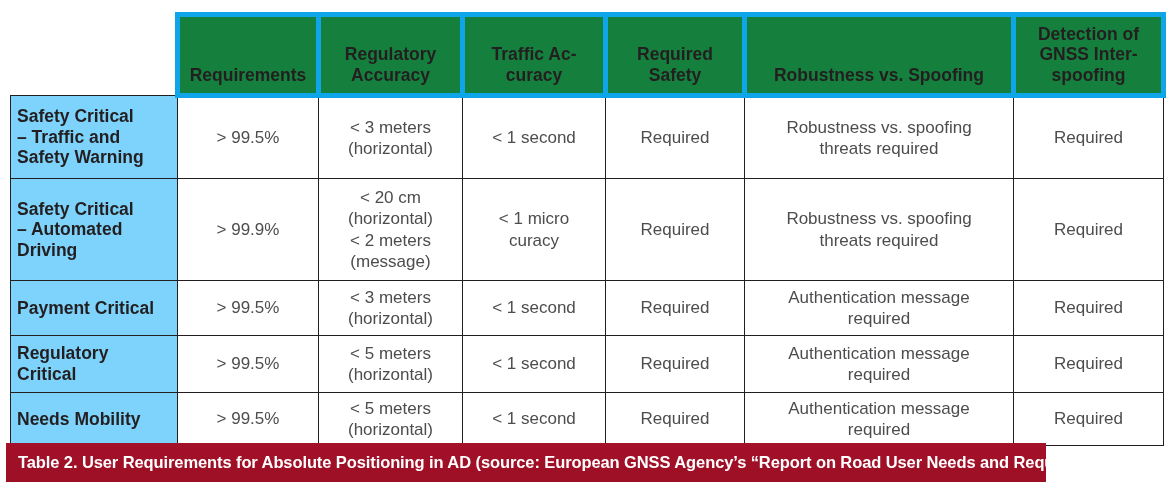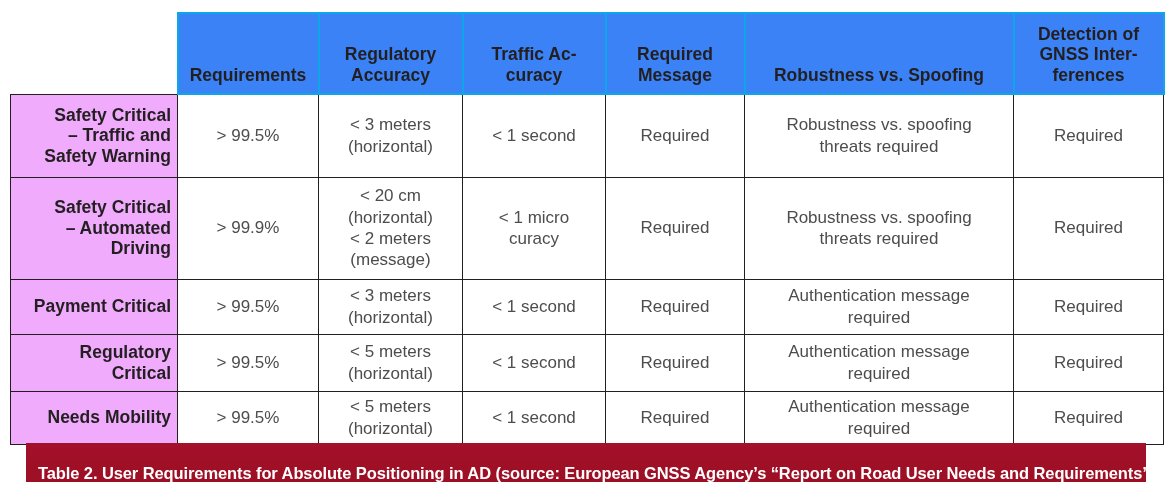--- a/index.html
+++ b/index.html
@@ -34,46 +34,46 @@
   table.req-table col.c-rowhead { width: 167px; }
   table.req-table col.c-avail   { width: 141px; }
   table.req-table col.c-pos     { width: 144px; }
   table.req-table col.c-time    { width: 143px; }
   table.req-table col.c-integ   { width: 139px; }
   table.req-table col.c-robust  { width: 269px; }
   table.req-table col.c-detect  { width: 150px; }
 
   
   thead th {
-    background: #3b82f6;
-    border: 2px solid #0ea5e9;
+    background: #15803d;
+    border: 5px solid #0ea5e9;
     color: #231f20;
     font-weight: bold;
     font-size: 17.5px;
     line-height: 1.16;
     text-align: center;
     vertical-align: bottom;
     padding: 6px 6px 8px 6px;
     height: 81px;
     box-sizing: border-box;
   }
   thead th.corner {
     background: #ffffff;
     border: none;
   }
 
   
   tbody th.rowhead {
-    background: #f0abfc;
+    background: #7dd3fc;
     border: 1px solid #231f20;
     color: #231f20;
     font-weight: bold;
     font-size: 17.5px;
     line-height: 1.18;
-    text-align: right;
+    text-align: left;
     vertical-align: middle;
     padding: 4px 6px;
     box-sizing: border-box;
   }
 
   
   tbody td {
     background: #ffffff;
     border: 1px solid #231f20;
     color: #4d4d4f;
@@ -88,29 +88,29 @@
 
   tbody tr.r1 th.rowhead, tbody tr.r1 td { height: 83px; }
   tbody tr.r2 th.rowhead, tbody tr.r2 td { height: 102px; }
   tbody tr.r3 th.rowhead, tbody tr.r3 td { height: 55px; }
   tbody tr.r4 th.rowhead, tbody tr.r4 td { height: 57px; }
   tbody tr.r5 th.rowhead, tbody tr.r5 td { height: 53px; }
 
   
   .caption-bar {
     position: absolute;
-    left: 26px;
+    left: 6px;
     top: 443px;
-    width: 1120px;
+    width: 1040px;
     height: 39px;
     background: #a3112a;
     background: linear-gradient(180deg, #a3112a 0%, #9c0f24 100%);
     box-sizing: border-box;
     display: flex;
-    align-items: flex-end;
+    align-items: center;
   }
   .caption-text {
     color: #ffffff;
     font-size: 16.5px;
     font-weight: bold;
     line-height: 1.1;
     padding-left: 12px;
     padding-right: 10px;
     white-space: nowrap;
     letter-spacing: -0.1px;
@@ -142,29 +142,29 @@
         <th>
           <span class="hl">Regulatory</span><br>
           <span class="hl">Accuracy</span>
         </th>
         <th>
           <span class="hl">Traffic Ac-</span><br>
           <span class="hl">curacy</span>
         </th>
         <th>
           <span class="hl">Required</span><br>
-          <span class="hl">Message</span>
+          <span class="hl">Safety</span>
         </th>
         <th>
           <span class="hl">Robustness vs. Spoofing</span>
         </th>
         <th>
           <span class="hl">Detection of</span><br>
           <span class="hl">GNSS Inter-</span><br>
-          <span class="hl">ferences</span>
+          <span class="hl">spoofing</span>
         </th>
       </tr>
     </thead>
 
     <tbody>
 
       <tr class="r1">
         <th class="rowhead">
           <span>Safety Critical</span><br>
           <span>– Traffic and</span><br>

